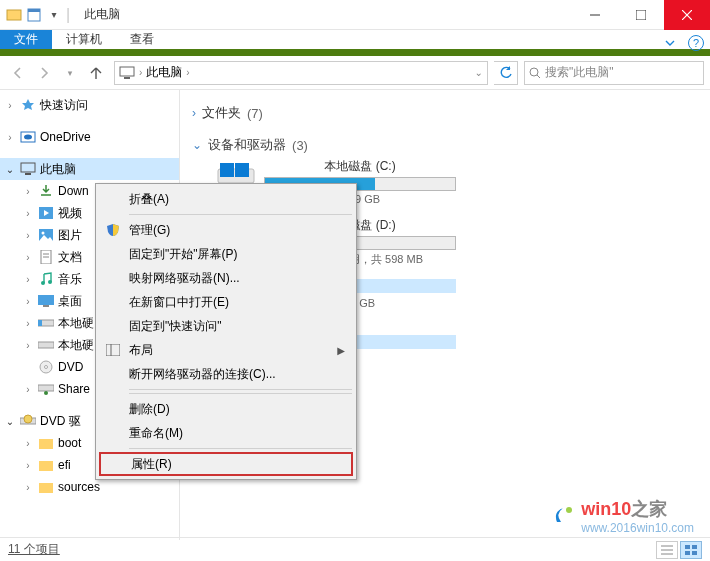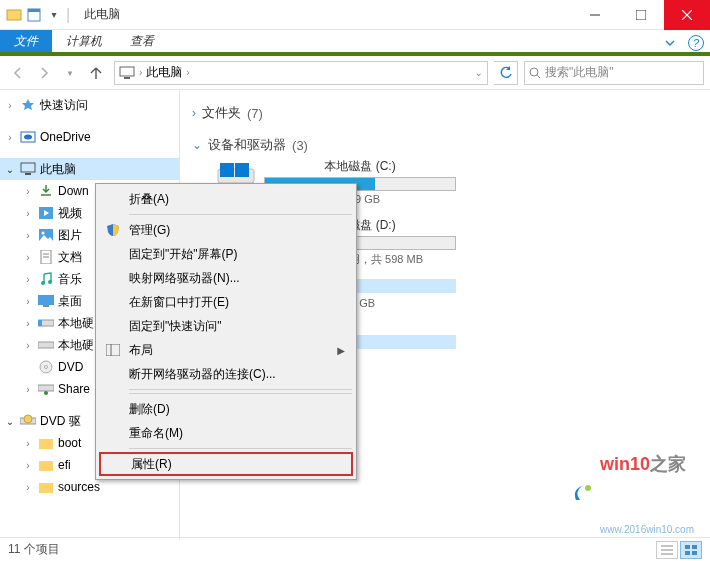--- a/index.html
+++ b/index.html
@@ -6,21 +6,21 @@
 body { width: 710px; height: 561px; background: #fff; overflow: hidden; position: relative; }
 
 .titlebar { height: 30px; background: #fff; display: flex; align-items: center; border-bottom: 1px solid #e5e5e5; }
 .titlebar .qat { display: flex; align-items: center; gap: 4px; padding: 0 6px; }
 .titlebar .qat .ico { width: 16px; height: 16px; display: flex; align-items: center; justify-content: center; }
 .titlebar .title { font-size: 12px; color: #333; padding-left: 8px; }
 .titlebar .winbtns { margin-left: auto; display: flex; }
 .titlebar .winbtns .btn { width: 46px; height: 30px; display: flex; align-items: center; justify-content: center; color: #555; }
 .titlebar .winbtns .btn.close { background: #e81123; color: #fff; }
 
-.ribbon { height: 26px; background: #fff; display: flex; align-items: stretch; border-bottom: 4px solid #4d7c0f; position: relative; font-style: italic; }
+.ribbon { height: 26px; background: #fff; display: flex; align-items: stretch; border-bottom: 7px solid #4d7c0f; position: relative; }
 .ribbon .tab { padding: 0 14px; font-size: 12px; display: flex; align-items: center; color: #333; }
 .ribbon .tab.file { background: #1a84d8; color: #fff; }
 .ribbon .expand { position: absolute; right: 6px; top: 0; height: 26px; display: flex; align-items: center; gap: 8px; }
 .ribbon .expand .e { width: 20px; height: 20px; display: flex; align-items: center; justify-content: center; color: #1a84d8; }
 
 .addr { height: 34px; display: flex; align-items: center; padding: 4px 6px; gap: 6px; border-bottom: 1px solid #e5e5e5; }
 .addr .nav { display: flex; gap: 2px; }
 .addr .nav .nbtn { width: 24px; height: 24px; display: flex; align-items: center; justify-content: center; color: #b0b0b0; }
 .addr .breadcrumb { flex: 1; height: 24px; border: 1px solid #ccc; display: flex; align-items: center; font-size: 12px; padding: 0 4px; gap: 4px; }
 .addr .breadcrumb .sep { color: #888; font-size: 10px; }
@@ -50,27 +50,27 @@
 .drive .dinfo .dtext { font-size: 11px; color: #666; }
 .drive .dinfo .barlabel { height: 14px; background: #cce8ff; display: flex; align-items: center; padding-left: 4px; font-size: 11px; }
 
 .ctxmenu { position: absolute; top: 183px; left: 95px; width: 262px; background: #f0f0f0; border: 1px solid #a0a0a0; box-shadow: 2px 2px 4px rgba(0,0,0,.3); z-index: 100; font-size: 12px; padding: 3px; }
 .ctxmenu .mi { height: 24px; display: flex; align-items: center; padding-left: 30px; position: relative; }
 .ctxmenu .mi .micon { position: absolute; left: 6px; width: 16px; height: 16px; display: flex; align-items: center; justify-content: center; }
 .ctxmenu .mi .arrow { position: absolute; right: 8px; color: #555; font-size: 10px; }
 .ctxmenu .sep { height: 1px; background: #d0d0d0; margin: 3px 1px 3px 30px; }
 .ctxmenu .mi.hl { border: 2px solid #c33; }
 
-.status { position: absolute; bottom: 0; left: 0; right: 0; height: 24px; border-top: 1px solid #e5e5e5; display: flex; align-items: center; font-size: 12px; color: #555; padding: 0 8px; }
+.status { position: absolute; bottom: 0; left: 0; right: 0; height: 24px; border-top: 1px solid #e5e5e5; display: flex; align-items: center; font-size: 12px; color: #555; padding: 0 8px; text-decoration: underline; }
 .status .views { margin-left: auto; display: flex; gap: 2px; }
 .status .views .v { width: 22px; height: 18px; border: 1px solid #ccc; display: flex; align-items: center; justify-content: center; }
 .status .views .v.active { background: #cce8ff; border-color: #8ab9e0; }
 
 .watermark { position: absolute; right: 16px; bottom: 26px; font-size: 18px; font-weight: bold; display: flex; align-items: center; gap: 2px; }
-.watermark .url { font-size: 10px; color: #8ab9e0; font-weight: normal; display: block; margin-top: 48px; }
+.watermark .url { font-size: 12px; color: #8ab9e0; font-weight: normal; display: block; }
 .watermark .swoosh { color: #1a84d8; font-size: 26px; }
 .watermark .txt span.blue { color: #ef4444; }
 .watermark .txt span.gray { color: #888; text-align: right; }
 
 svg { display: block; }
 </style>
 </head>
 <body>
 
 <div class="titlebar">

